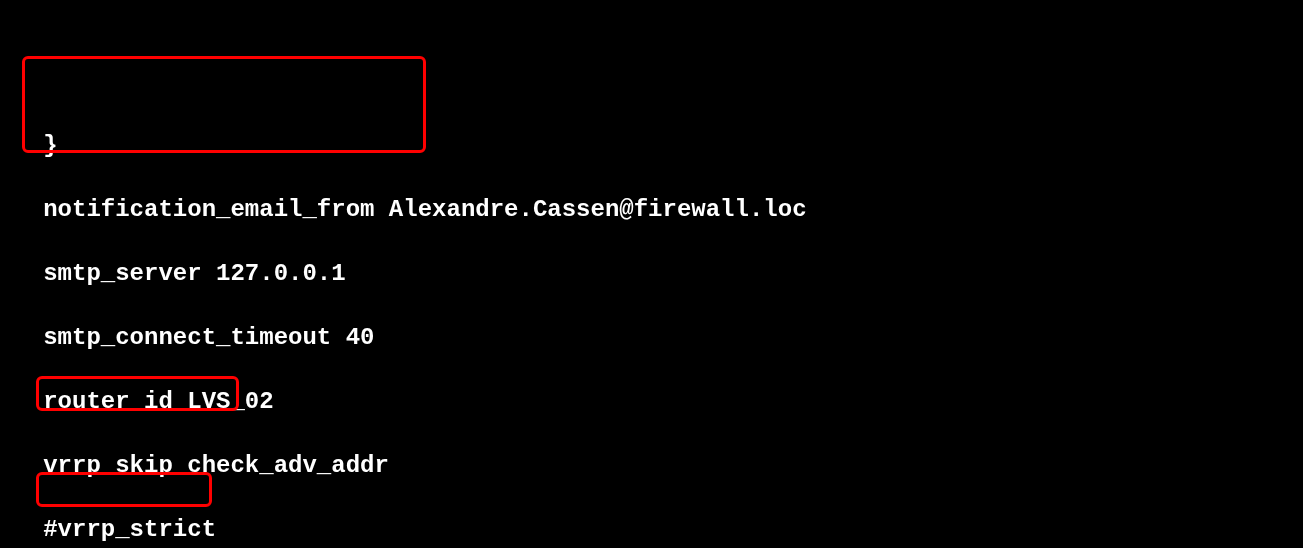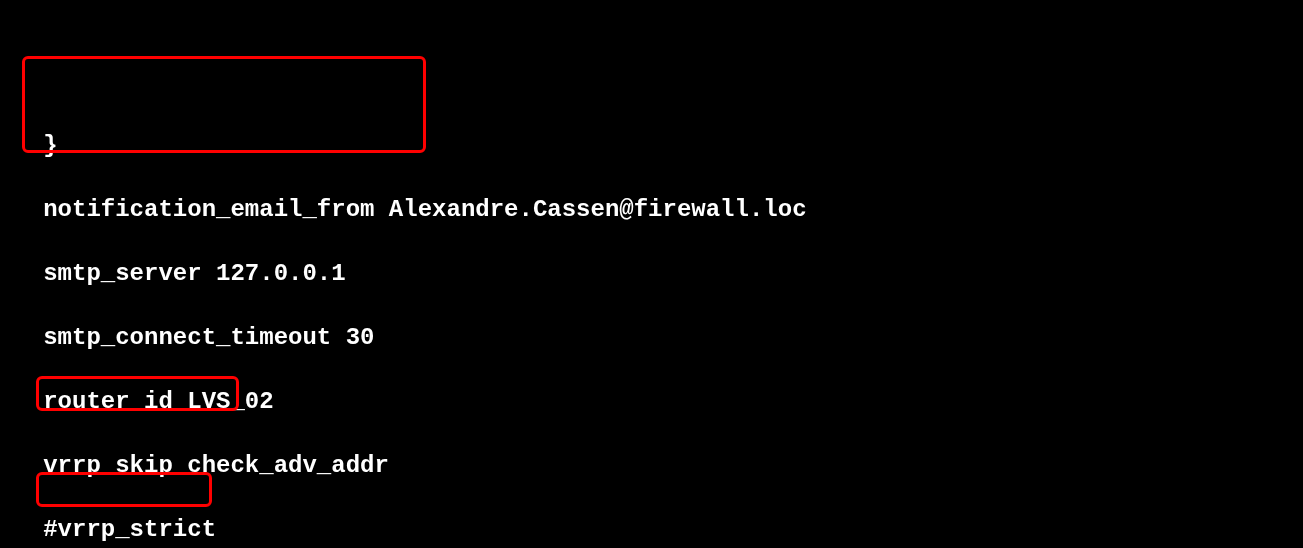--- a/index.html
+++ b/index.html
@@ -26,21 +26,21 @@
   }
 </style>
 </head>
 <body>
 
 
 
 <span class="line">   }</span>
 <span class="line">   notification_email_from Alexandre.Cassen@firewall.loc</span>
 <span class="line">   smtp_server 127.0.0.1</span>
-<span class="line">   smtp_connect_timeout 30</span>
+<span class="line">   smtp_connect_timeout 40</span>
 <span class="line">   router_id LVS_02</span>
 <span class="line">   vrrp_skip_check_adv_addr</span>
 <span class="line">   #vrrp_strict</span>
 
 
 
 <span class="line"></span>
 
 
 

